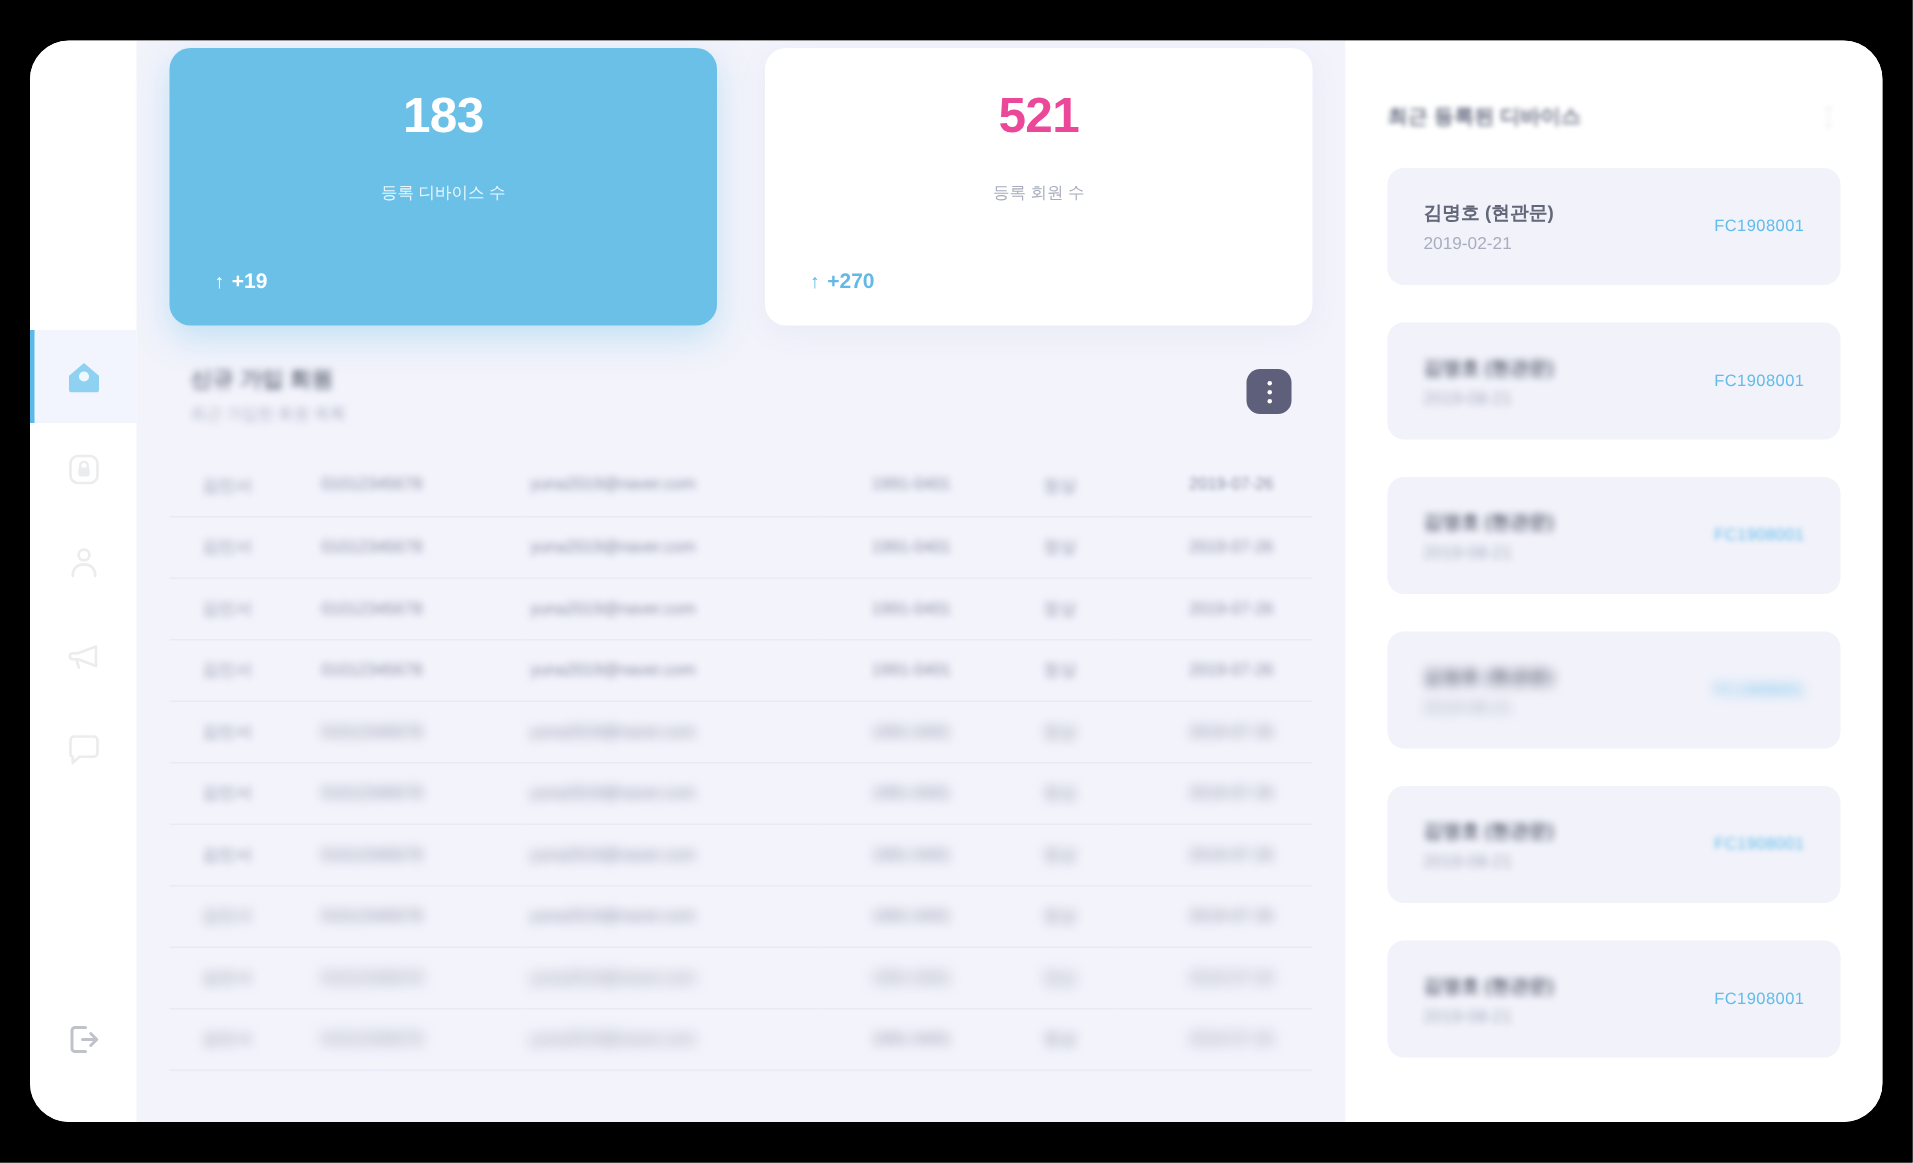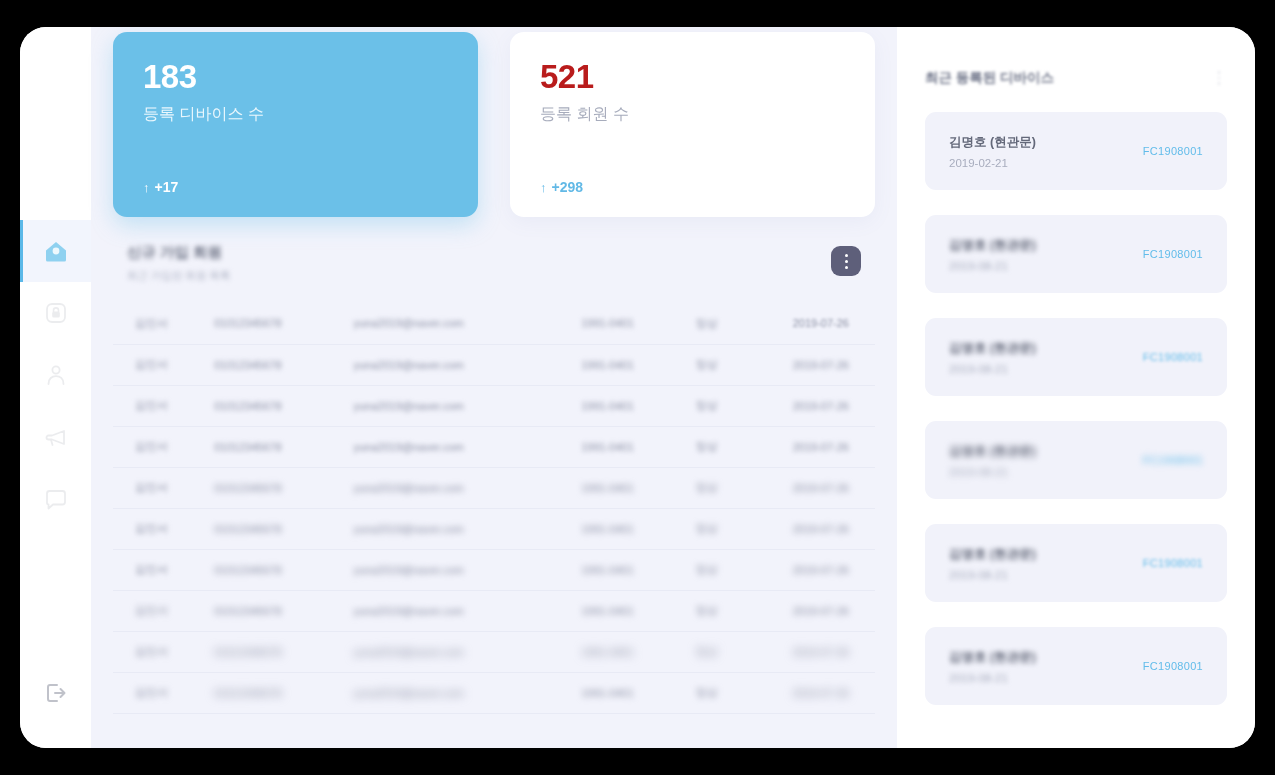--- a/index.html
+++ b/index.html
@@ -61,48 +61,49 @@
     height:100%;
     position:relative;
     padding:0 22px;
   }
 
   
   .stats-row{
     display:flex;
     gap:32px;
     padding-top:5px;
+    text-align:center;
   }
   .stat-card{
     flex:1;
     height:185px;
     border-radius:14px;
     background:#ffffff;
     box-shadow:0 5px 20px rgba(120,130,180,.07);
     padding:28px 30px 22px 30px;
     display:flex; flex-direction:column;
     justify-content:space-between;
     position:relative;
   }
   .stat-card.accent{
     background:#6BC0E8;
     box-shadow:0 8px 22px rgba(107,192,232,.35);
   }
   .stat-value{
     font-size:33px;
     font-weight:bold;
-    color:#b91c1c;
+    color:#ec4899;
     letter-spacing:-.5px;
     line-height:1;
   }
   .stat-card.accent .stat-value{ color:#ffffff; }
   .stat-label{
-    font-size:16px;
+    font-size:11px;
     color:#A7ACBC;
-    margin-top:11px;
+    margin-top:28px;
   }
   .stat-card.accent .stat-label{ color:#EAF7FD; }
   .stat-delta{
     font-size:14px;
     color:#62B9E6;
     font-weight:bold;
     display:flex; align-items:center; gap:5px;
   }
   .stat-card.accent .stat-delta{ color:#ffffff; }
   .arrow-up{ font-size:13px; }
@@ -296,32 +297,32 @@
 
     <section class="stats-row">
 
       <div class="stat-card accent">
         <div>
           <div class="stat-value">183</div>
           <div class="stat-label">등록 디바이스 수</div>
         </div>
         <div class="stat-delta">
           <span class="arrow-up">↑</span>
-          <span>+17</span>
+          <span>+19</span>
         </div>
       </div>
 
       <div class="stat-card">
         <div>
           <div class="stat-value">521</div>
           <div class="stat-label">등록 회원 수</div>
         </div>
         <div class="stat-delta">
           <span class="arrow-up">↑</span>
-          <span>+298</span>
+          <span>+270</span>
         </div>
       </div>
 
 
     </section>
 
     <section class="table-section">
       <div class="table-head">
         <div>
           <div class="sect-title b2">신규 가입 회원</div>

